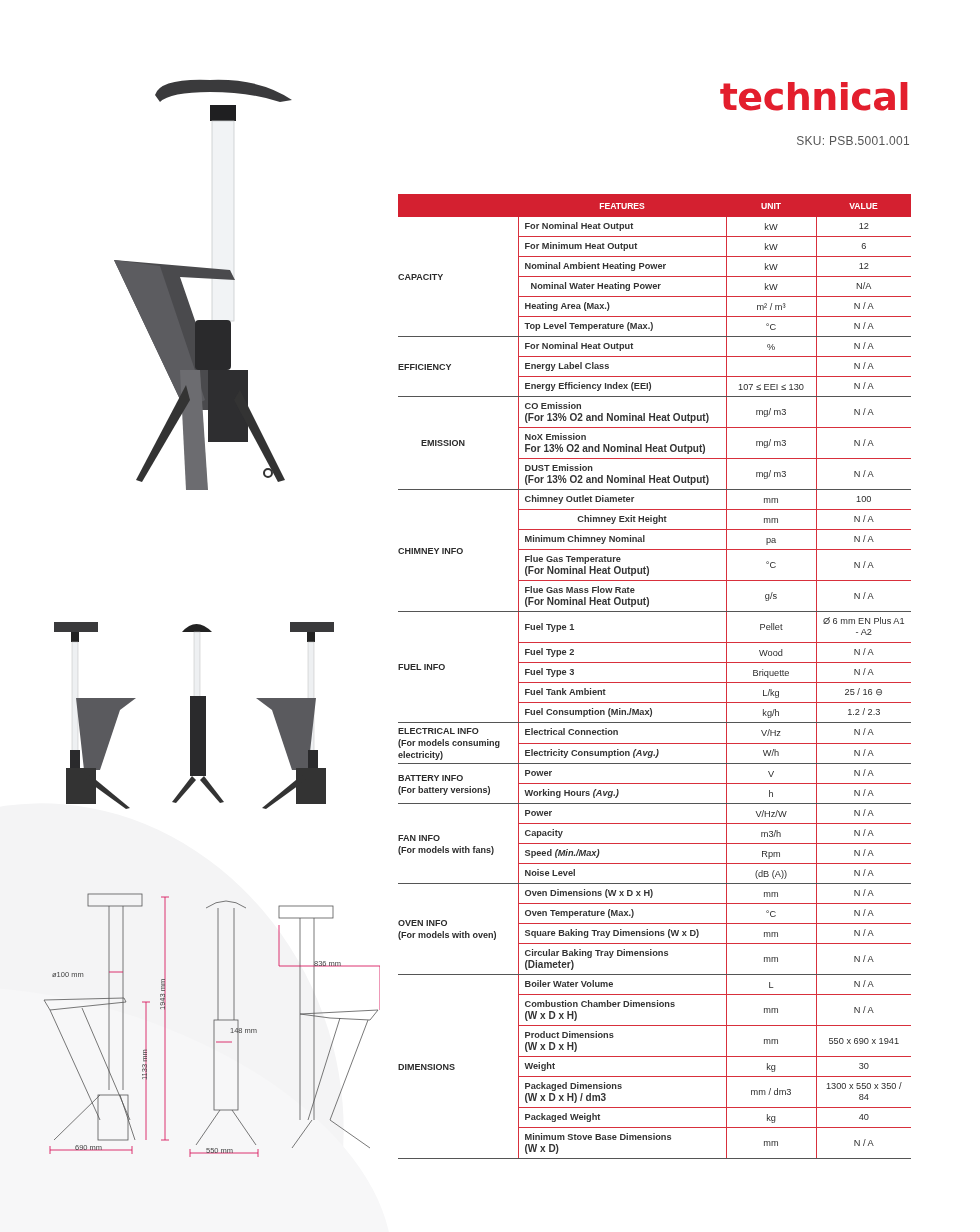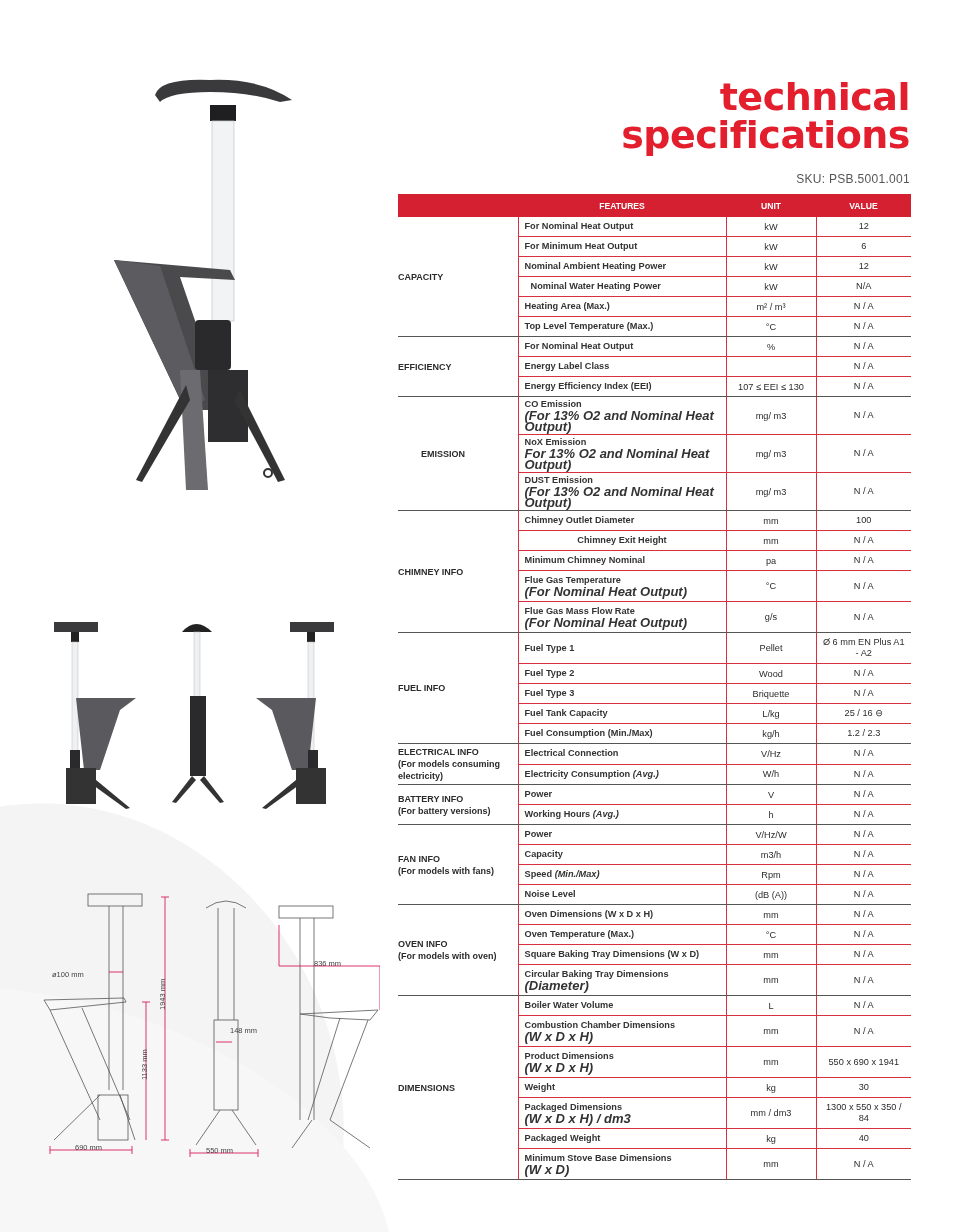--- a/index.html
+++ b/index.html
@@ -40,21 +40,21 @@
     border-bottom:1px solid #d8303c; padding:2px 6px; vertical-align:middle;
     color:#2b2b2b;
   }
   .spec-table td.cat {
     font-weight:bold; color:#2b2b2b; border-bottom:1px solid #555; padding-left:0;
     font-size:9px; line-height:12px;
   }
   .spec-table td.feat { border-left:1px solid #d8303c; font-weight:bold; color:#333; line-height:11px; }
   .spec-table td.unit { border-left:1px solid #d8303c; text-align:center; }
   .spec-table td.val { border-left:1px solid #d8303c; text-align:center; line-height:11px; }
-  .note { font-style:italic; font-weight:bold; display:block; font-size:13px; }
+  .note { font-weight:bold; display:block; font-size:10px; }
   .ital { font-style:italic; }
   .col-cat { width:120px; } .col-feat { width:208px; } .col-unit { width:90px; } .col-val { width:95px; }
 
   .product-main { position:absolute; left:100px; top:70px; width:200px; height:500px; }
   .thumbs { position:absolute; left:40px; top:610px; width:340px; height:200px; }
   .drawings { position:absolute; left:30px; top:870px; width:350px; height:300px; }
   .dim-label { position:absolute; font-size:7.5px; color:#444; }
 </style>
 </head>
 <body>
@@ -150,21 +150,20 @@
 <span class="dim-label" style="left:52px;top:970px;">ø100 mm</span>
 <span class="dim-label" style="left:158px;top:1010px;transform:rotate(-90deg);transform-origin:left top;">1943 mm</span>
 <span class="dim-label" style="left:140px;top:1080px;transform:rotate(-90deg);transform-origin:left top;">1133 mm</span>
 <span class="dim-label" style="left:75px;top:1143px;">690 mm</span>
 <span class="dim-label" style="left:206px;top:1146px;">550 mm</span>
 <span class="dim-label" style="left:230px;top:1026px;">148 mm</span>
 <span class="dim-label" style="left:314px;top:959px;">836 mm</span>
 
 <div class="title-block">
   <div class="title-line">technical</div>
-  <div class="title-line">specifications</div>
   <div class="sku">SKU: PSB.5001.001</div>
 </div>
 
 <table class="spec-table" id="spec-table">
   <colgroup>
       <col class="col-cat">
       <col class="col-feat">
       <col class="col-unit">
       <col class="col-val">
     </colgroup>
@@ -286,21 +285,21 @@
         <td class="feat" style="height: 15px;"><span>Fuel Type 2</span></td>
         <td class="unit">Wood</td>
         <td class="val">N / A</td>
       </tr>
       <tr>
         <td class="feat" style="height: 15px;"><span>Fuel Type 3</span></td>
         <td class="unit">Briquette</td>
         <td class="val">N / A</td>
       </tr>
       <tr>
-        <td class="feat" style="height: 15px;"><span>Fuel Tank Capacity</span></td>
+        <td class="feat" style="height: 15px;"><span>Fuel Tank Ambient</span></td>
         <td class="unit">L/kg</td>
         <td class="val">25 / 16 ⊖</td>
       </tr>
       <tr>
         <td class="feat" style="height: 15px; border-bottom: 1px solid rgb(85, 85, 85);"><span>Fuel Consumption (Min./Max)</span></td>
         <td class="unit" style="border-bottom: 1px solid rgb(85, 85, 85);">kg/h</td>
         <td class="val" style="border-bottom: 1px solid rgb(85, 85, 85);">1.2 / 2.3</td>
       </tr>
       <tr>
         <td class="cat" rowspan="2">

